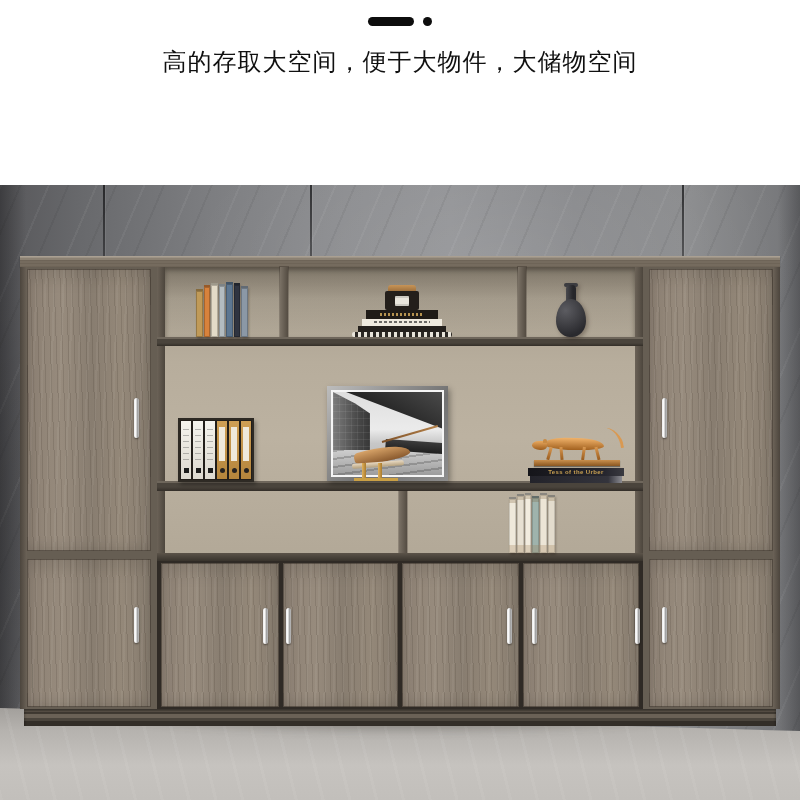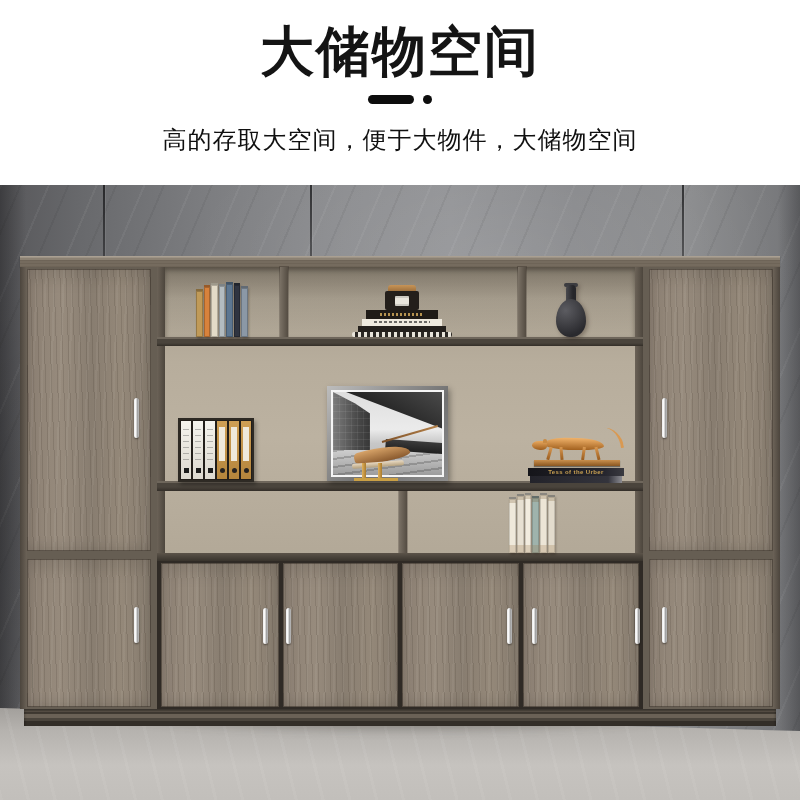--- a/index.html
+++ b/index.html
@@ -231,21 +231,20 @@
   .white-books .spine:nth-child(1){height:54px;} .white-books .spine:nth-child(2){height:57px;}
   .white-books .spine:nth-child(3){height:58px;} .white-books .spine:nth-child(4){height:55px;}
   .white-books .spine:nth-child(5){height:58px;} .white-books .spine:nth-child(6){height:56px;}
 </style>
 </head>
 <body>
 
 <div class="page">
 
   <header class="hdr">
-    <h1>大储物空间</h1>
     <div class="divider">
       <span class="bar"></span>
       <span class="dot"></span>
     </div>
     <p>高的存取大空间，便于大物件，大储物空间</p>
   </header>
 
   <div class="scene">
 
     <div class="wall">

